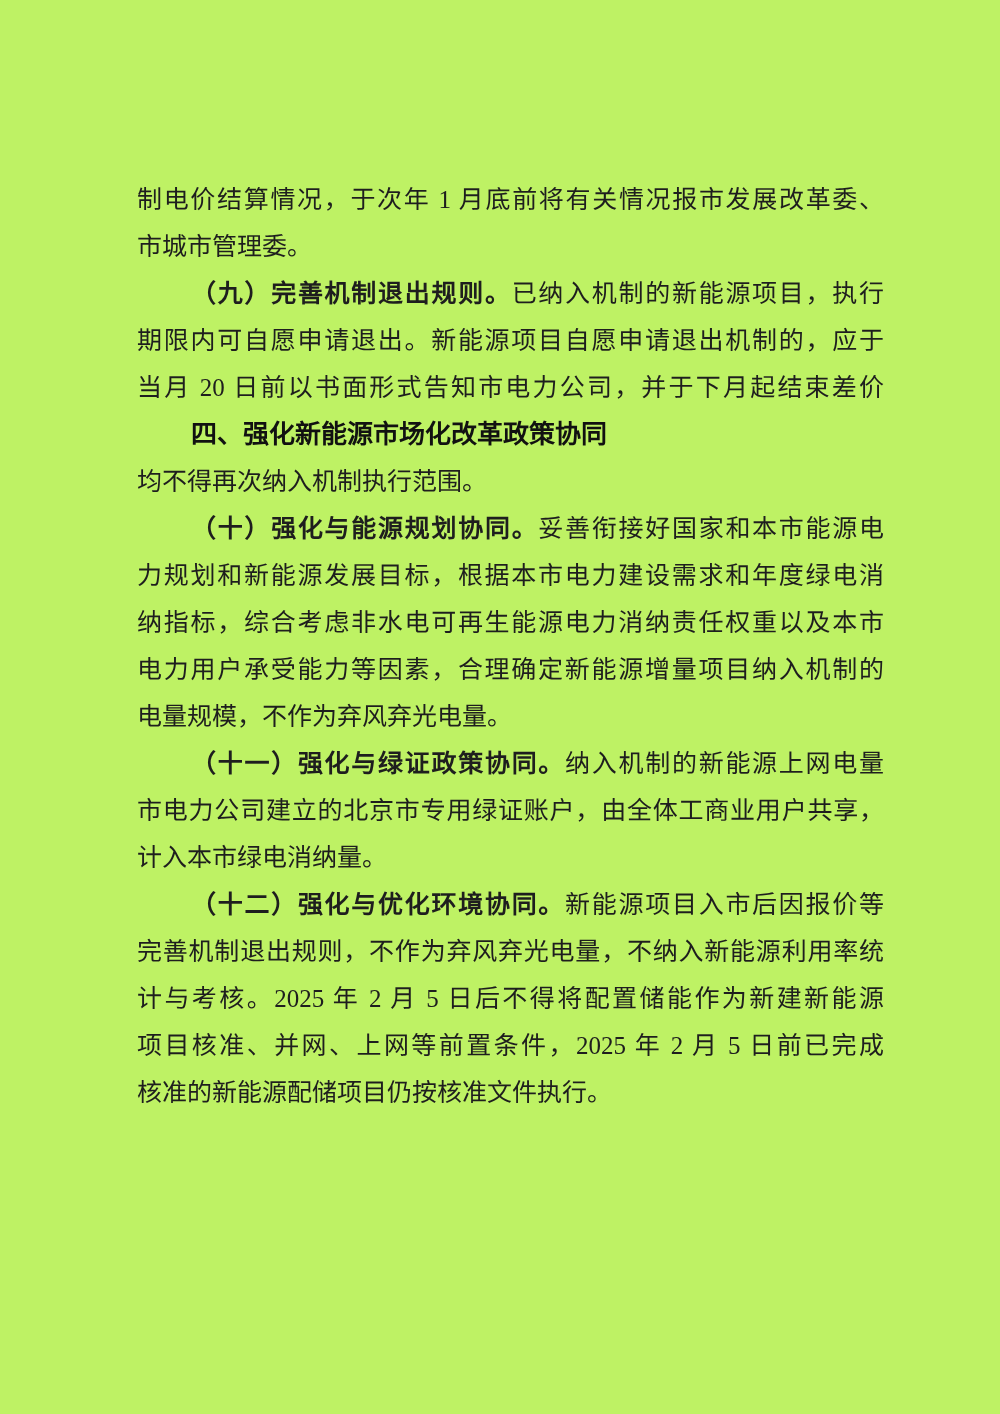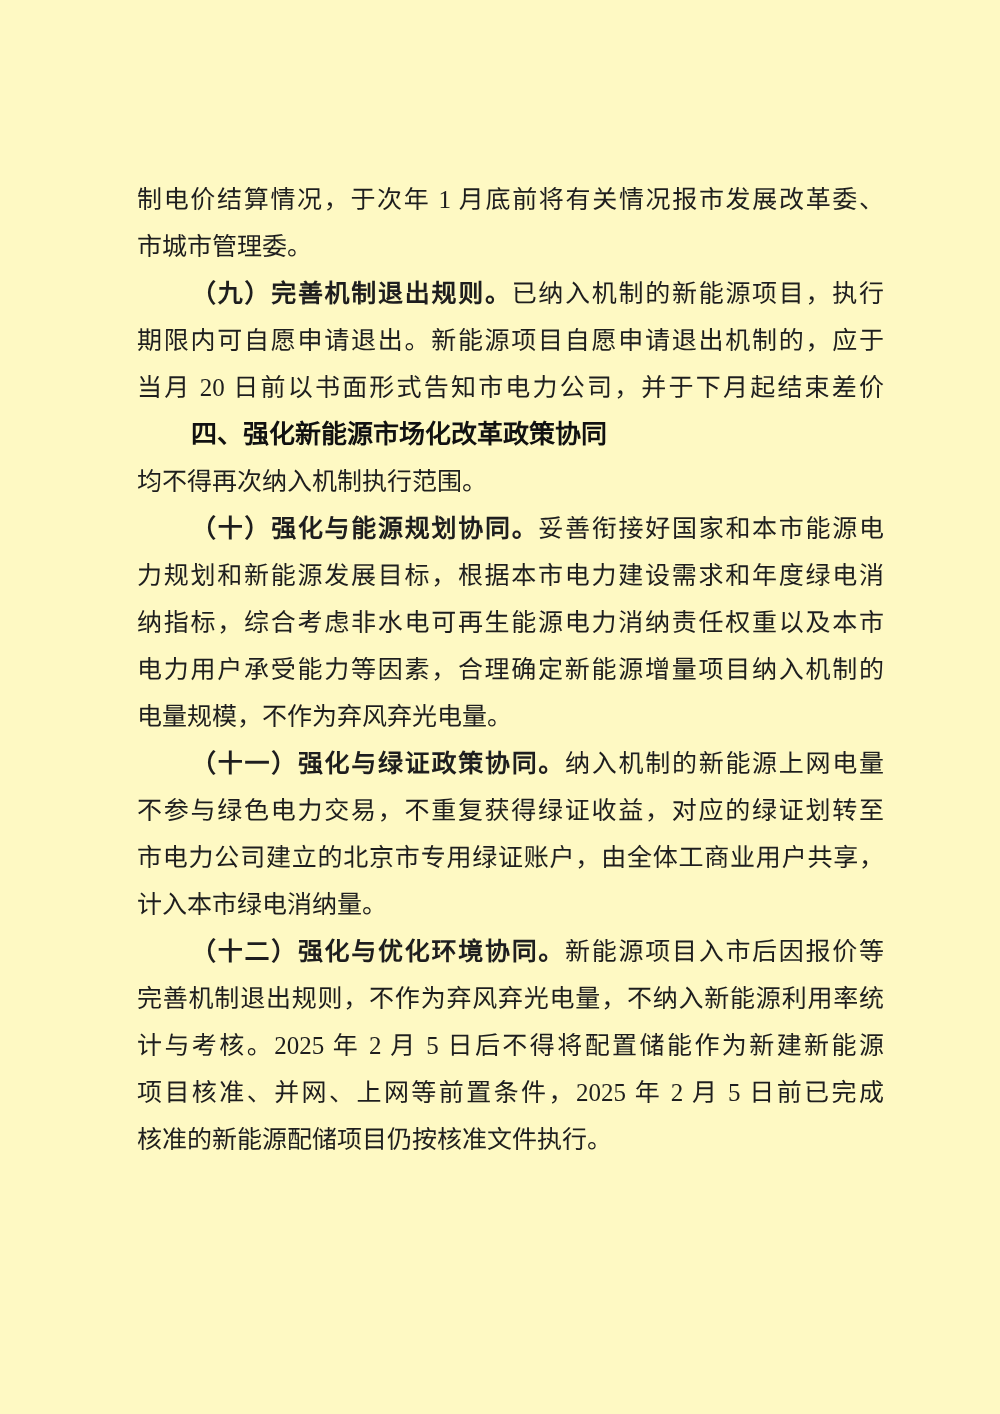--- a/index.html
+++ b/index.html
@@ -7,21 +7,21 @@
     width: 1000px; height: 1414px;
     background: #ffffff;
     font-family: "Liberation Serif", "DejaVu Serif", serif;
     color: #1e1e1e;
     overflow: hidden;
   }
   .page {
     box-sizing: border-box;
     width: 1000px; height: 1414px;
     padding: 176px 116px 0 137px;
-    background: #fef9c3;
+    background: #bef264;
   }
   .line {
     font-size: 25px;
     line-height: 47px;
     height: 47px;
     overflow: hidden;
   }
   .line.just {
     text-align: justify;
     text-align-last: justify;
@@ -47,21 +47,20 @@
     <div class="line just"><span class="seg">期限内可自愿申请退出。新能源项目自愿申请退出机制的，应于</span></div>
     <div class="line just"><span class="seg">当月 20 日前以书面形式告知市电力公司，并于下月起结束差价</span></div>
     <div class="line heading left indent"><span class="seg bold">四、强化新能源市场化改革政策协同</span></div>
     <div class="line left"><span class="seg">均不得再次纳入机制执行范围。</span></div>
     <div class="line just indent"><span class="seg bold">（十）强化与能源规划协同。</span><span class="seg">妥善衔接好国家和本市能源电</span></div>
     <div class="line just"><span class="seg">力规划和新能源发展目标，根据本市电力建设需求和年度绿电消</span></div>
     <div class="line just"><span class="seg">纳指标，综合考虑非水电可再生能源电力消纳责任权重以及本市</span></div>
     <div class="line just"><span class="seg">电力用户承受能力等因素，合理确定新能源增量项目纳入机制的</span></div>
     <div class="line left"><span class="seg">电量规模，不作为弃风弃光电量。</span></div>
     <div class="line just indent"><span class="seg bold">（十一）强化与绿证政策协同。</span><span class="seg">纳入机制的新能源上网电量</span></div>
-    <div class="line just"><span class="seg">不参与绿色电力交易，不重复获得绿证收益，对应的绿证划转至</span></div>
     <div class="line just"><span class="seg">市电力公司建立的北京市专用绿证账户，由全体工商业用户共享，</span></div>
     <div class="line left"><span class="seg">计入本市绿电消纳量。</span></div>
     <div class="line just indent"><span class="seg bold">（十二）强化与优化环境协同。</span><span class="seg">新能源项目入市后因报价等</span></div>
     <div class="line just"><span class="seg">完善机制退出规则，不作为弃风弃光电量，不纳入新能源利用率统</span></div>
     <div class="line just"><span class="seg">计与考核。2025 年 2 月 5 日后不得将配置储能作为新建新能源</span></div>
     <div class="line just"><span class="seg">项目核准、并网、上网等前置条件，2025 年 2 月 5 日前已完成</span></div>
     <div class="line left"><span class="seg">核准的新能源配储项目仍按核准文件执行。</span></div>
   </main>
 
 </body></html>

